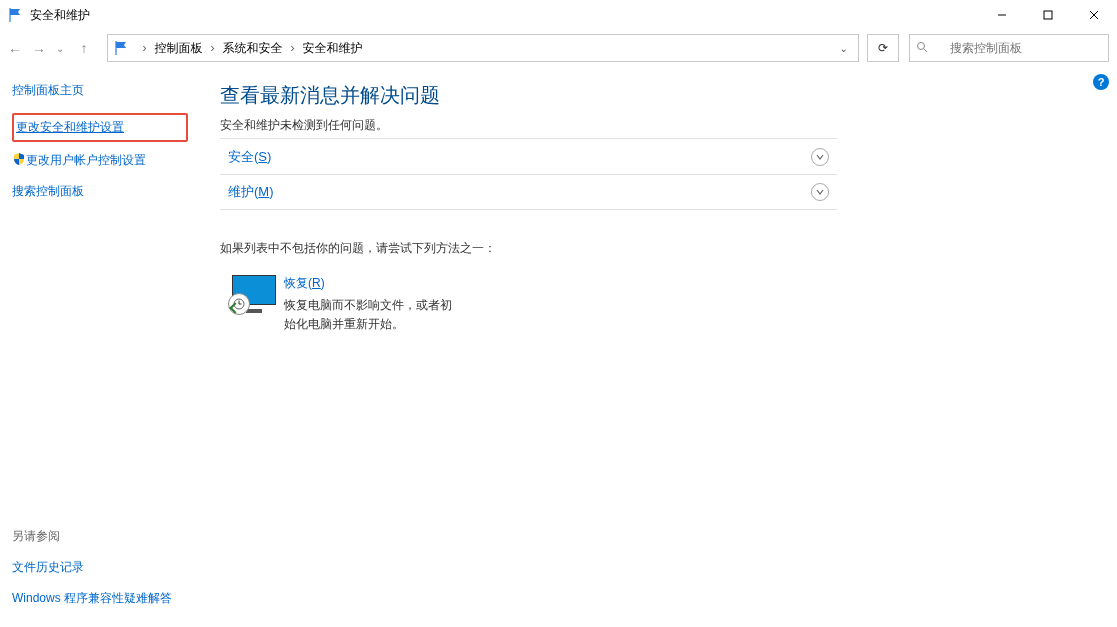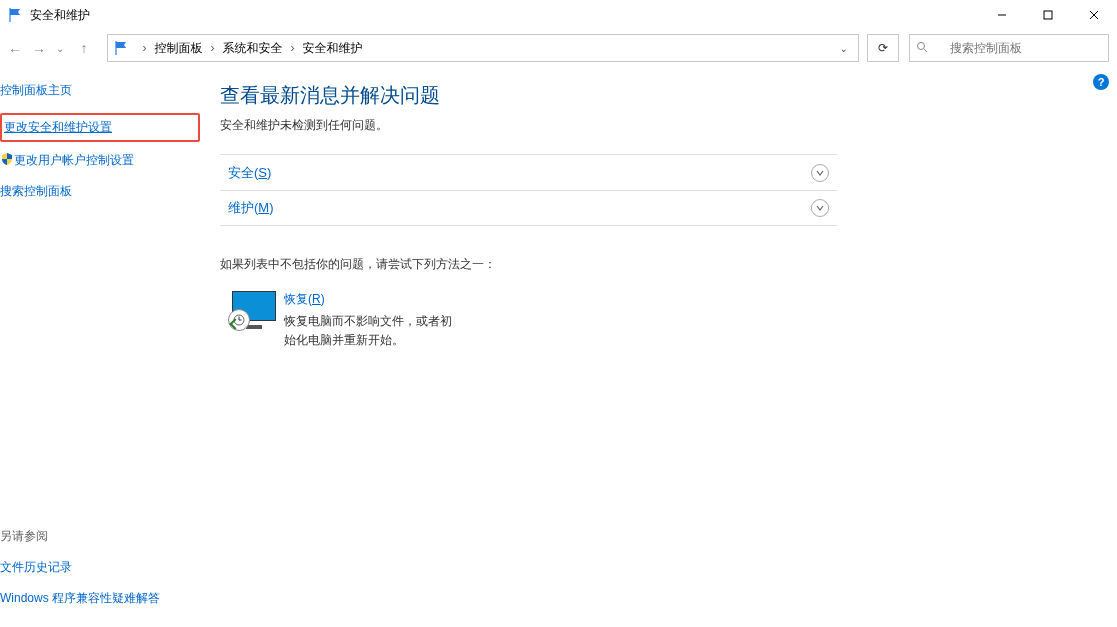--- a/index.html
+++ b/index.html
@@ -75,21 +75,21 @@
   }
   .searchbox .sicon { color:#666; }
   
   .body {
     display: flex;
     height: calc(627px - 30px - 36px);
     position: relative;
   }
   .sidebar {
     width: 200px;
-    padding: 16px 0;
+    padding: 16px 12px;
     display:flex; flex-direction:column;
   }
   .side-link { color:#0066cc; font-size:12px; margin-bottom:14px; cursor:default;}
   .side-link.highlighted {
     border: 2px solid #e74c3c;
     border-radius: 2px;
     padding: 4px 2px;
     text-decoration: underline;
     display:inline-block;
     margin-bottom:10px;
@@ -103,21 +103,21 @@
     width:16px;height:16px;border-radius:50%;
     background:#0078d7;color:#fff;
     display:flex;align-items:center;justify-content:center;
     font-size:11px;font-weight:bold;
   }
   
   .main {
     flex:1; padding: 16px 280px 16px 20px; position:relative;
   }
   .heading { color:#004b8d; font-size:20px; margin-bottom:8px;}
-  .subtext { font-size:12px; color:#333; margin-bottom:20px;}
+  .subtext { font-size:12px; color:#333; margin-bottom:4px;}
   .expander {
     height: 36px;
     border-top:1px solid #e1e1e1;
     display:flex;align-items:center;
     padding: 0 8px;
     justify-content:space-between;
     cursor:default;
   }
   .expander:last-of-type { border-bottom:1px solid #e1e1e1;}
   .expander .elabel { color:#0066cc; font-size:13px;}

